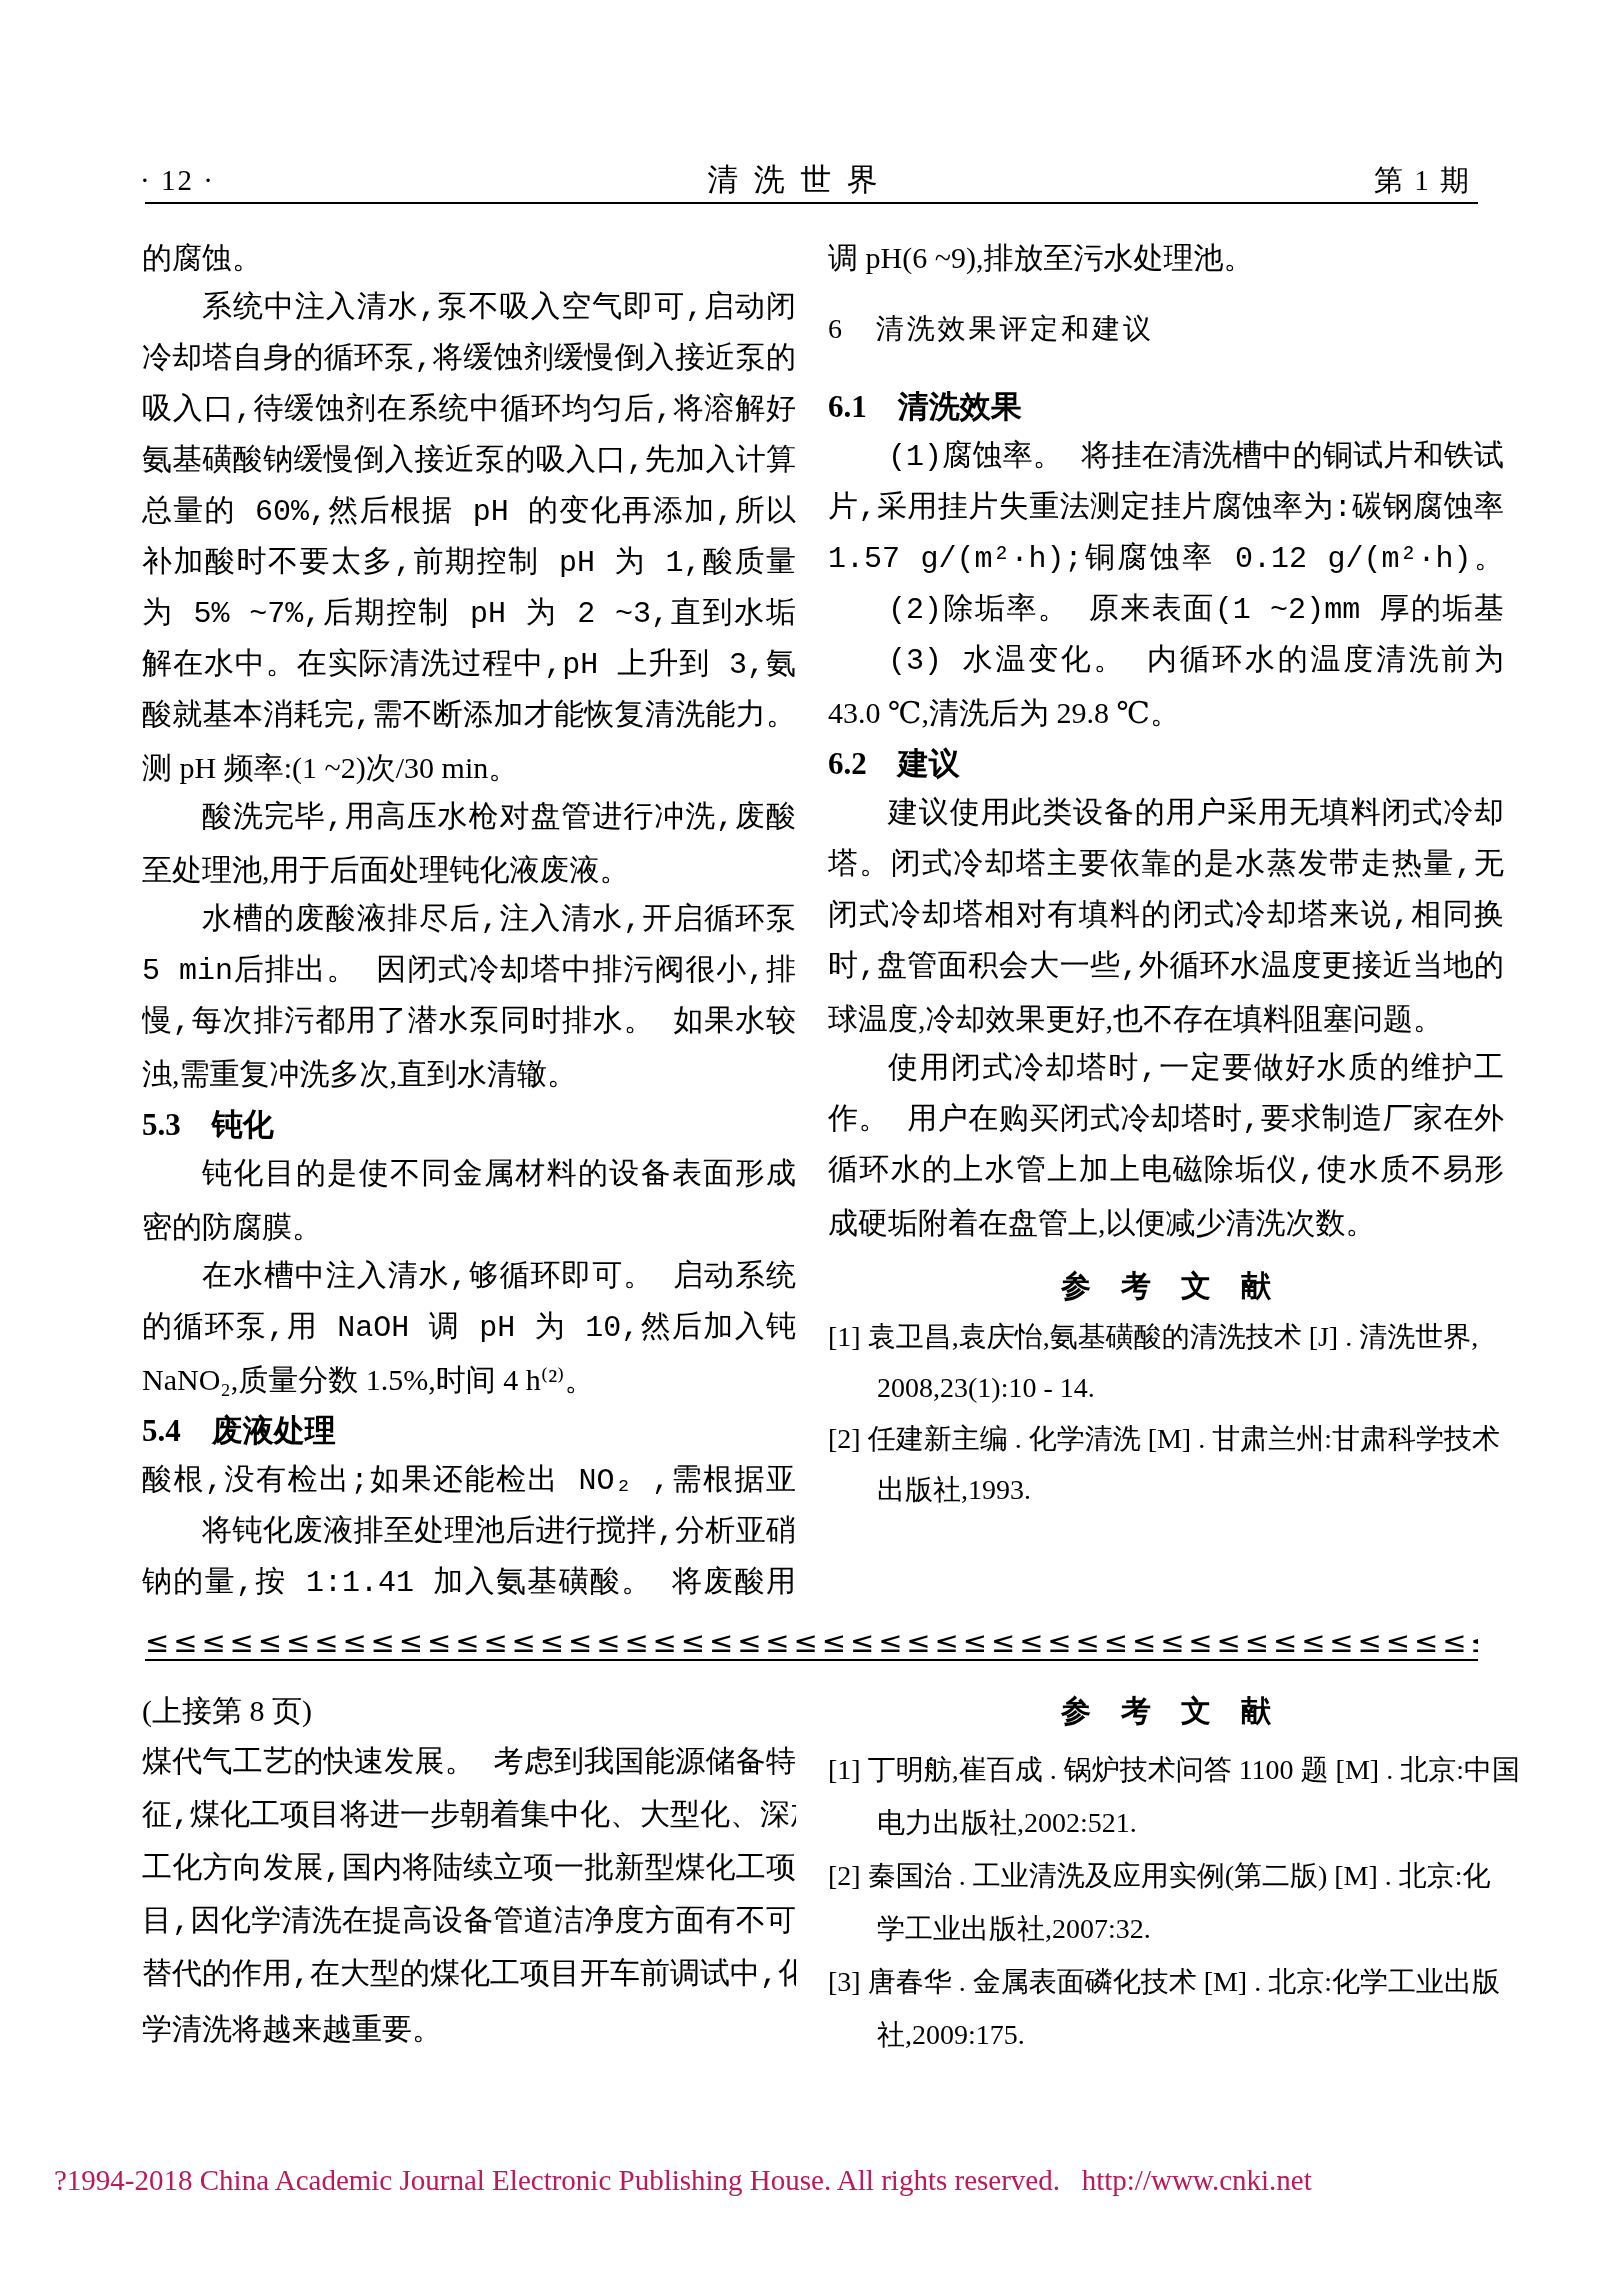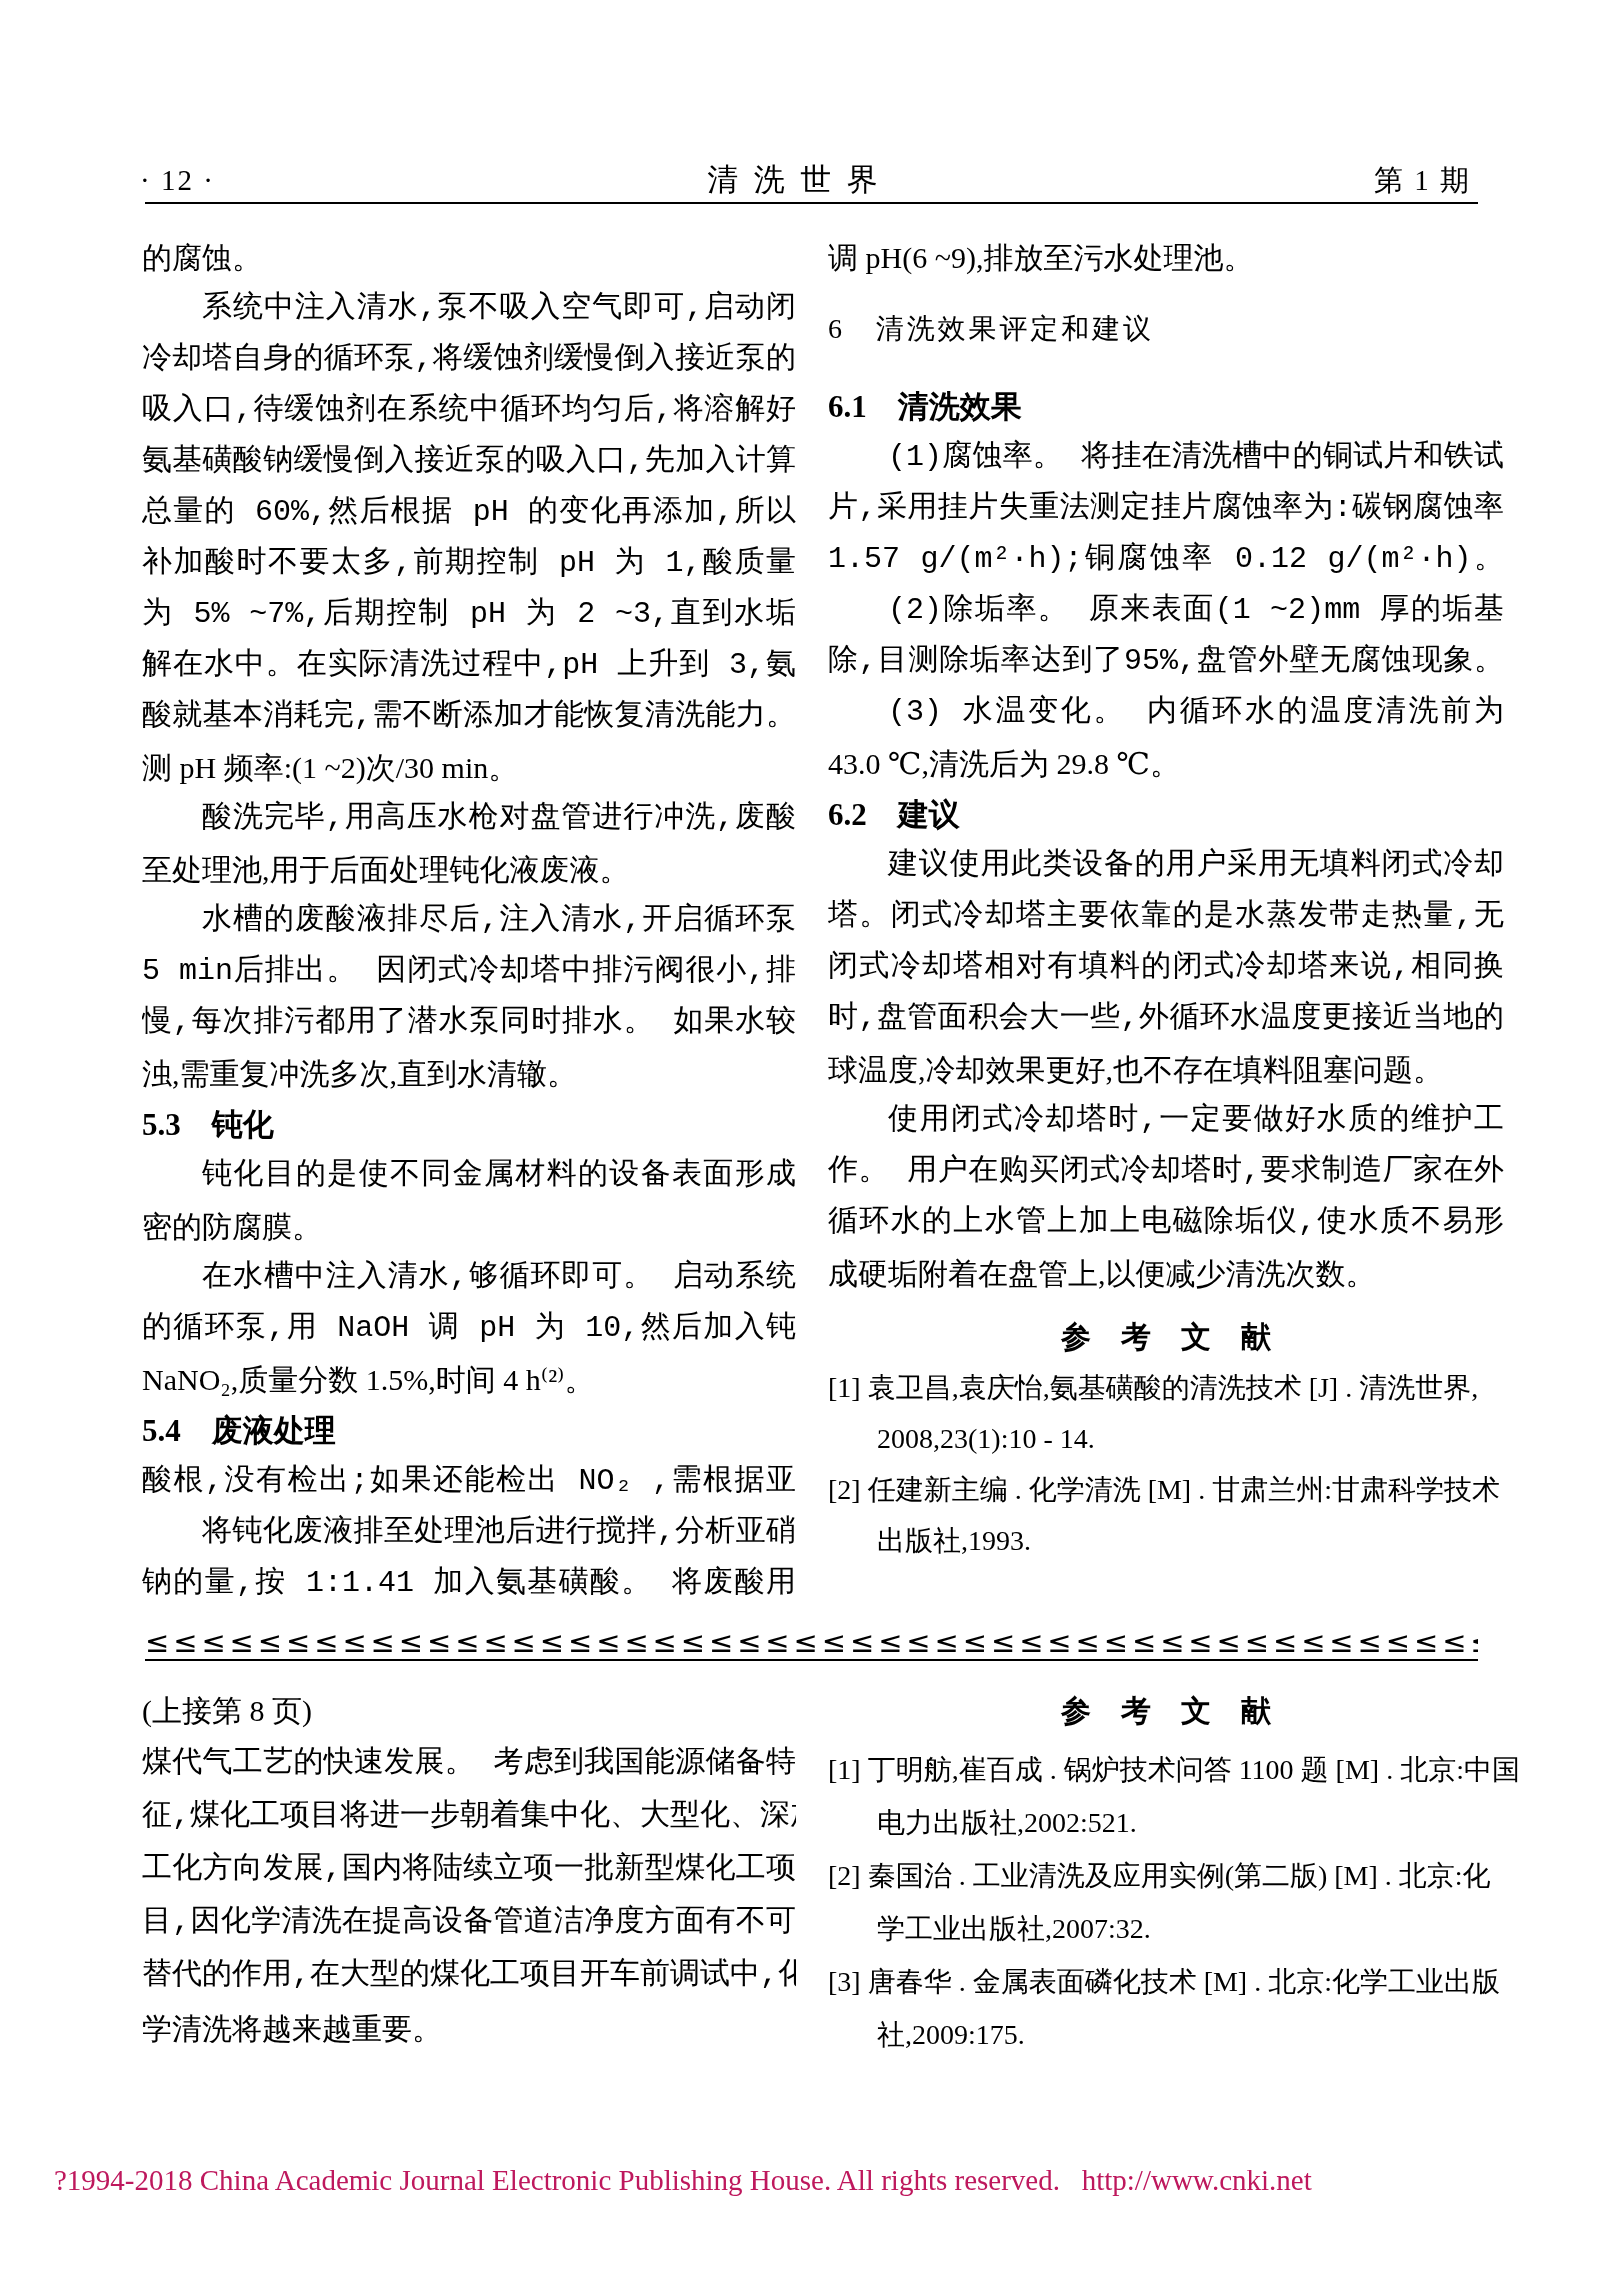--- a/index.html
+++ b/index.html
@@ -106,21 +106,20 @@
       <div class="ln full">钠的量,按 1:1.41 加入氨基磺酸。 将废酸用烧碱液</div>
     </div>
     <div class="col-r">
       <div class="ln">调 pH(6 ~9),排放至污水处理池。</div>
       <div class="ln big">6　清洗效果评定和建议</div>
       <div class="ln sub">6.1　清洗效果</div>
       <div class="ln full ind">(1)腐蚀率。 将挂在清洗槽中的铜试片和铁试</div>
       <div class="ln full">片,采用挂片失重法测定挂片腐蚀率为:碳钢腐蚀率</div>
       <div class="ln full">1.57 g/(m²·h);铜腐蚀率 0.12 g/(m²·h)。</div>
       <div class="ln full ind">(2)除垢率。 原来表面(1 ~2)mm 厚的垢基本清</div>
-      <div class="ln full">除,目测除垢率达到了95%,盘管外壁无腐蚀现象。</div>
       <div class="ln full ind">(3) 水温变化。 内循环水的温度清洗前为</div>
       <div class="ln">43.0 ℃,清洗后为 29.8 ℃。</div>
       <div class="ln sub">6.2　建议</div>
       <div class="ln full ind">建议使用此类设备的用户采用无填料闭式冷却</div>
       <div class="ln full">塔。闭式冷却塔主要依靠的是水蒸发带走热量,无填料</div>
       <div class="ln full">闭式冷却塔相对有填料的闭式冷却塔来说,相同换热量</div>
       <div class="ln full">时,盘管面积会大一些,外循环水温度更接近当地的湿</div>
       <div class="ln">球温度,冷却效果更好,也不存在填料阻塞问题。</div>
       <div class="ln full ind">使用闭式冷却塔时,一定要做好水质的维护工</div>
       <div class="ln full">作。 用户在购买闭式冷却塔时,要求制造厂家在外</div>

